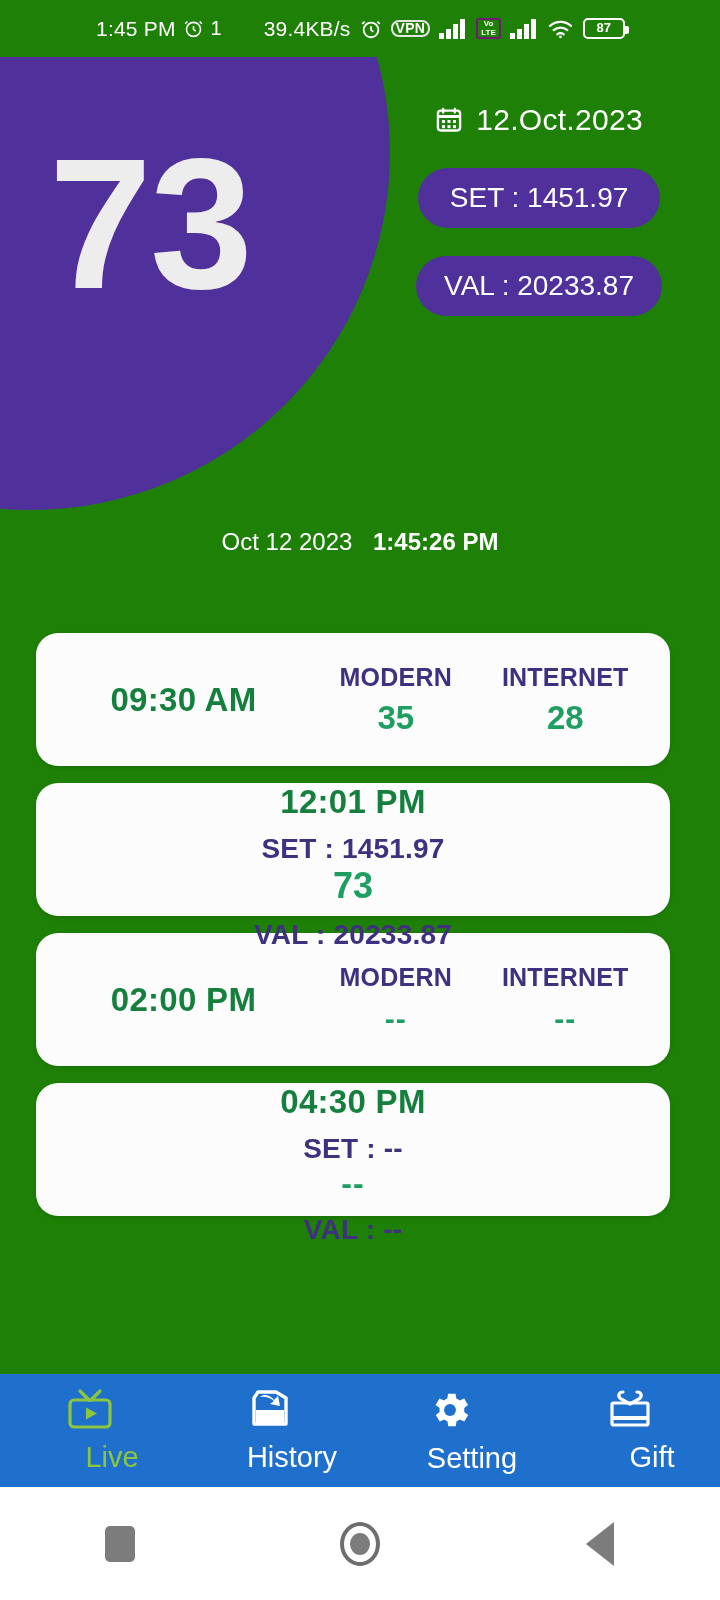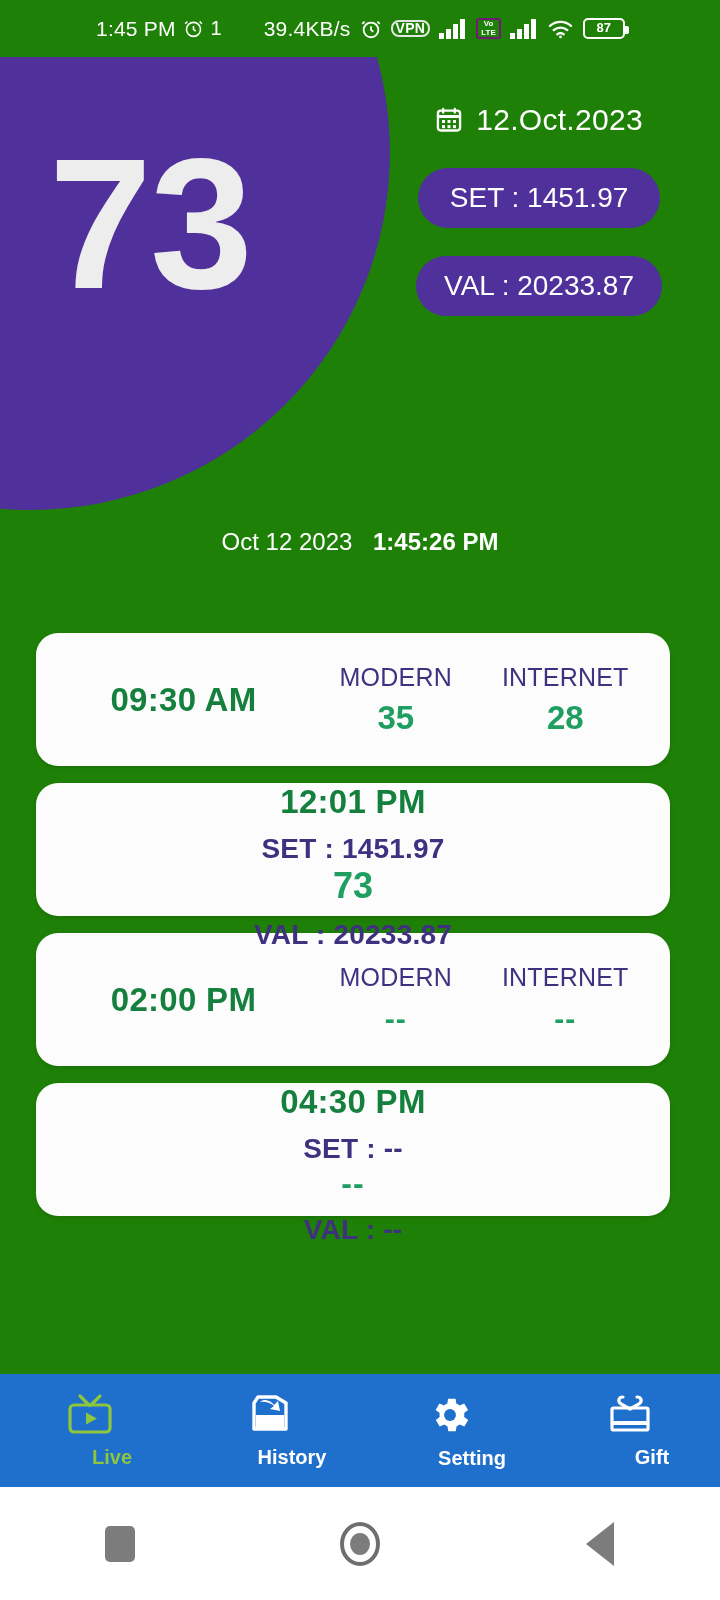--- a/index.html
+++ b/index.html
@@ -88,41 +88,41 @@
   .cards{ position:absolute; z-index:5; top:633px; left:36px; width:634px; }
   .card{
     background:#FCFCFC; border-radius:22px; height:133px; margin-bottom:17px;
     display:flex; align-items:center; padding:0 20px;
     box-shadow:0 2px 4px rgba(0,0,0,.12);
   }
   
   .cA .time{ flex:0 0 255px; text-align:center; }
   .cA .col{ flex:1; text-align:center; }
   .time-txt{ color:#15803d; font-size:33px; font-weight:700; letter-spacing:.3px; }
-  .lbl{ color:#3F3080; font-size:25px; font-weight:400; letter-spacing:.2px; }
+  .lbl{ color:#3F3080; font-size:25px; font-weight:700; letter-spacing:.2px; }
   .num{ color:#1E9E60; font-size:33px; font-weight:700; margin-top:7px; }
   .num.dash{ font-size:30px; margin-top:10px; letter-spacing:1px;}
 
   
   .cB{ padding:0 16px;flex-direction:column; }
   .cB .half{ flex:1; text-align:center; }
   .cB .big{ color:#1E9E60; font-size:36px; font-weight:700; }
   .cB .big.dash{ font-size:32px; letter-spacing:1px; }
   .cB .sub{ color:#3F3080; font-size:28px; font-weight:700; margin-top:12px; letter-spacing:.2px; }
 
   
   .bottomnav{
     position:absolute; z-index:20; left:0; bottom:113px; width:720px; height:113px;
     background:#1F6FCC; display:flex; align-items:center;
   }
   .nav-item{
     flex:1; display:flex; flex-direction:column; align-items:center; justify-content:center;
     gap:9px; height:100%;
   }
-  .nav-lbl{ font-size:20px; font-weight:700; color:#ffffff;margin-left:44px; }
+  .nav-lbl{ font-size:29px; font-weight:400; color:#ffffff;margin-left:44px; }
   .nav-item.active .nav-lbl{ color:#8CC63F; }
 
   
   .androidnav{
     position:absolute; z-index:20; left:0; bottom:0; width:720px; height:113px;
     background:#FFFFFF; display:flex; align-items:center;
   }
   .an-item{ flex:1; display:flex; align-items:center; justify-content:center; }
   .an-square{ width:30px; height:36px; background:#7C7C7C; border-radius:5px; }
   .an-circle{

